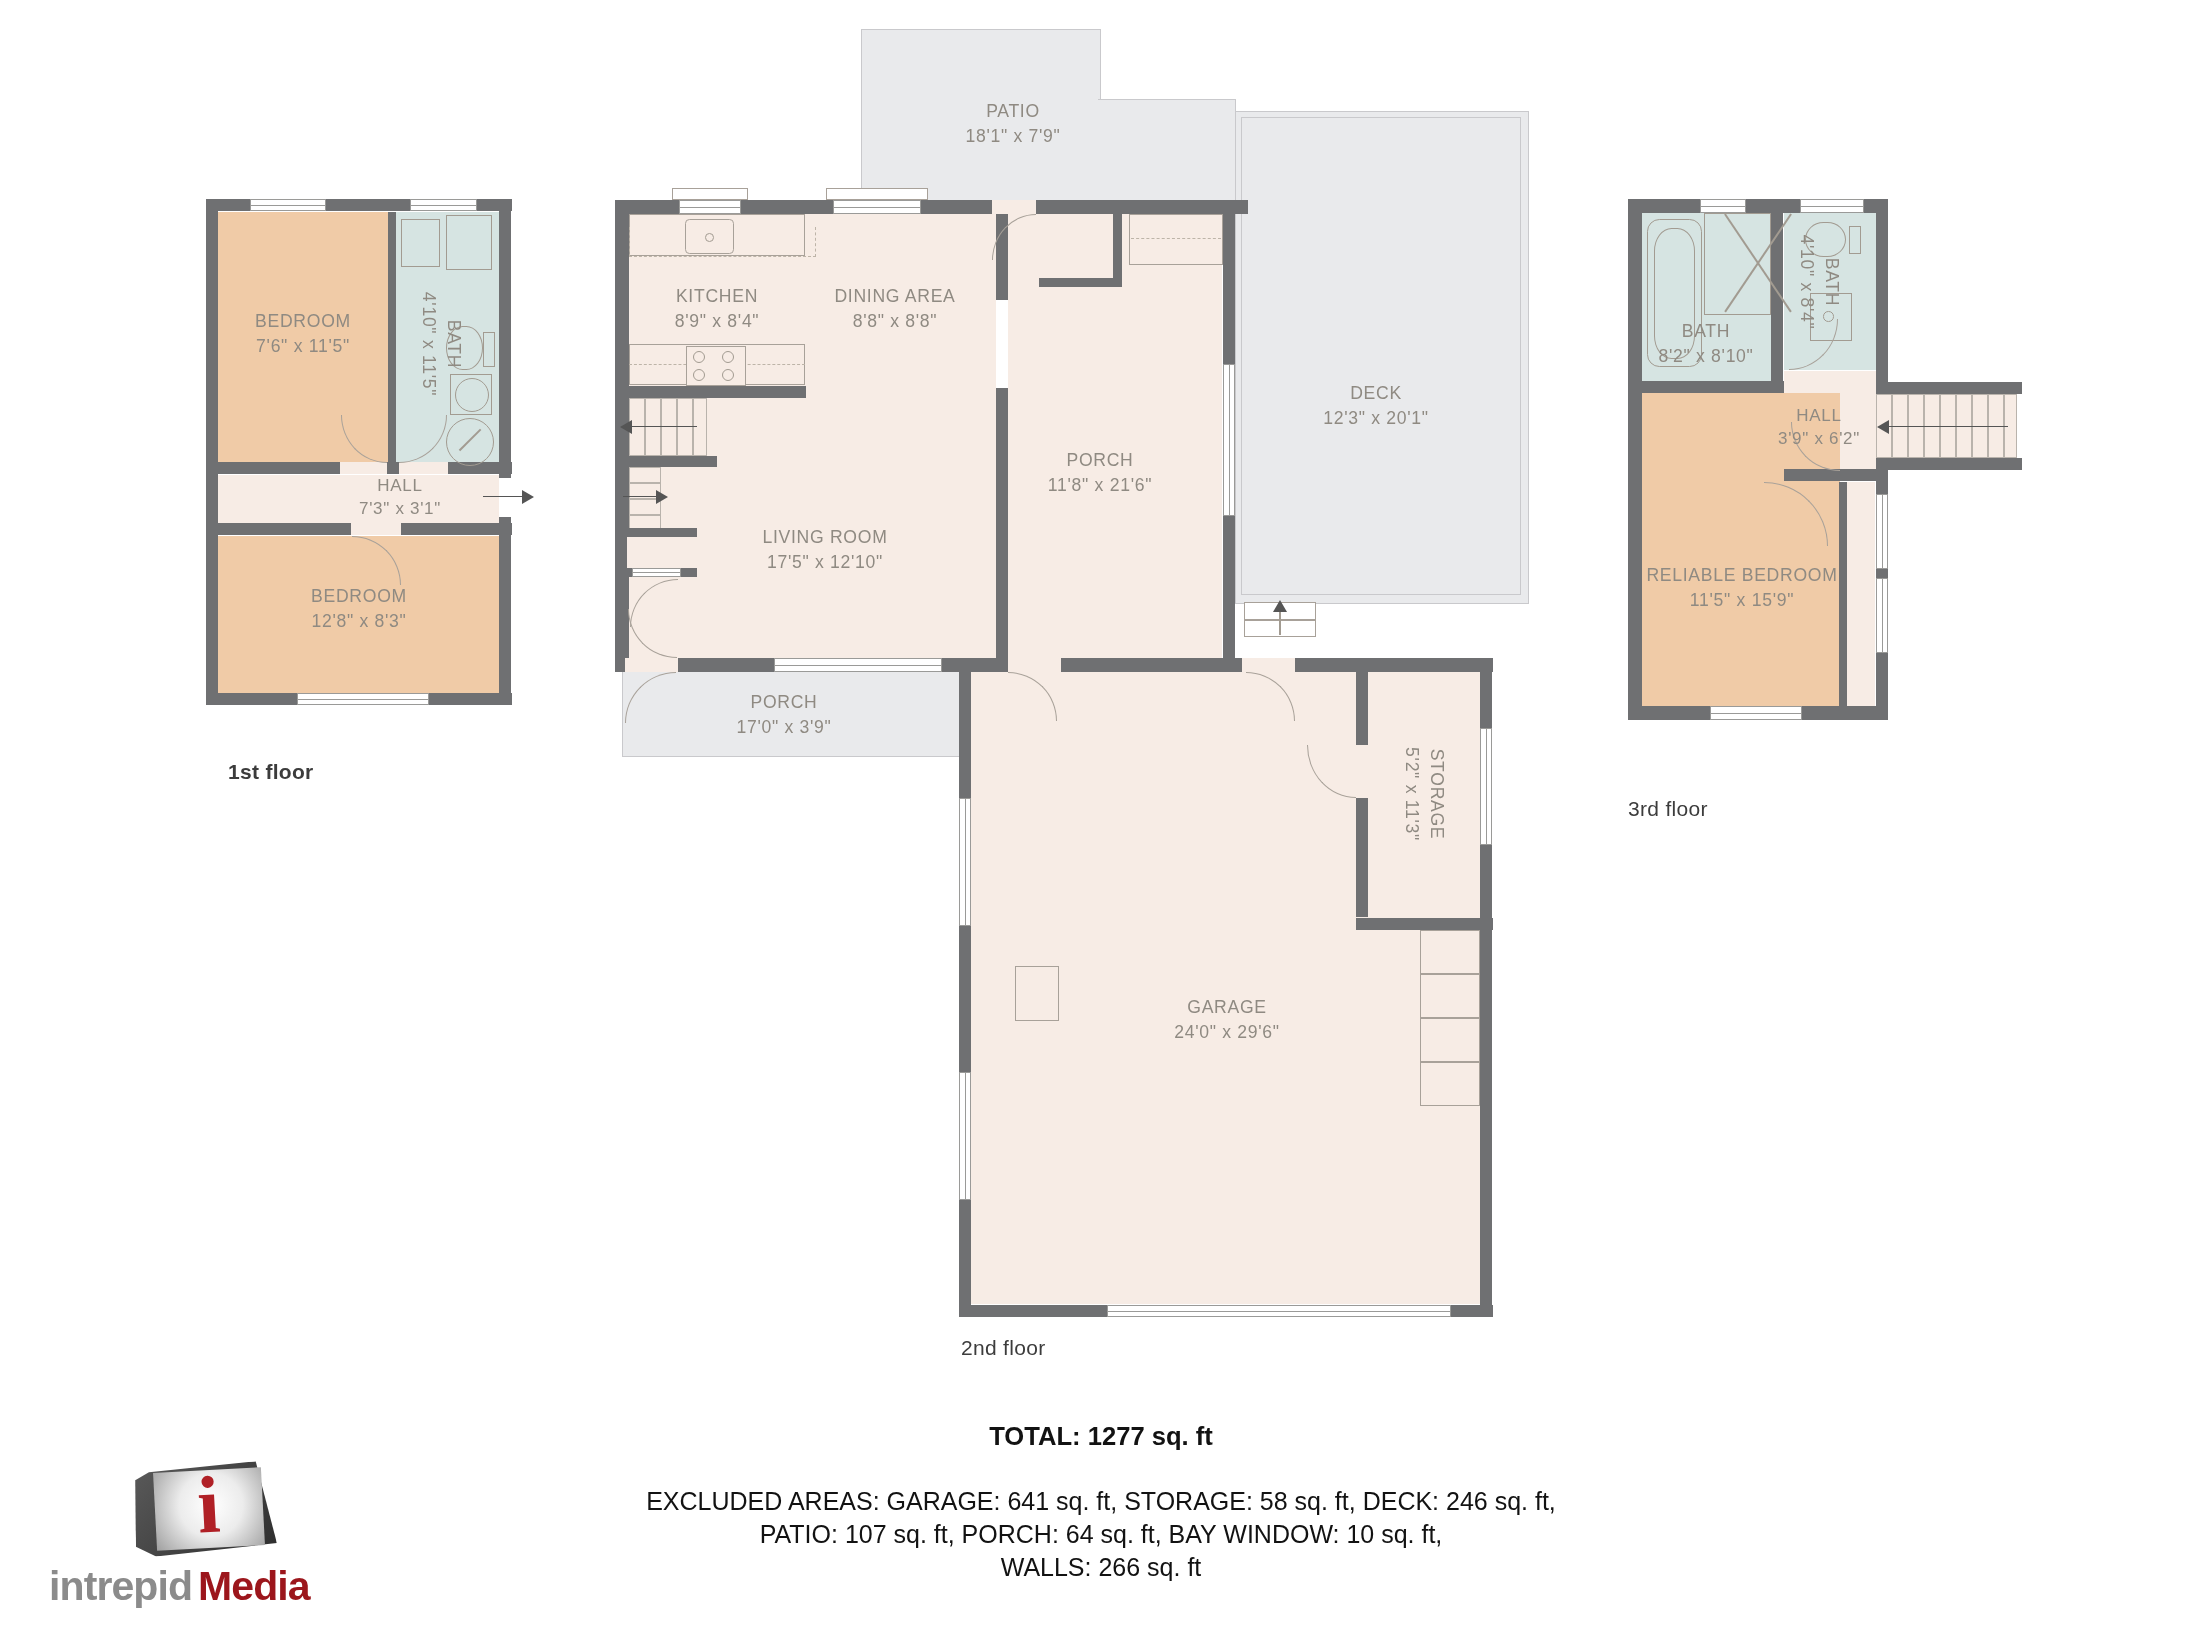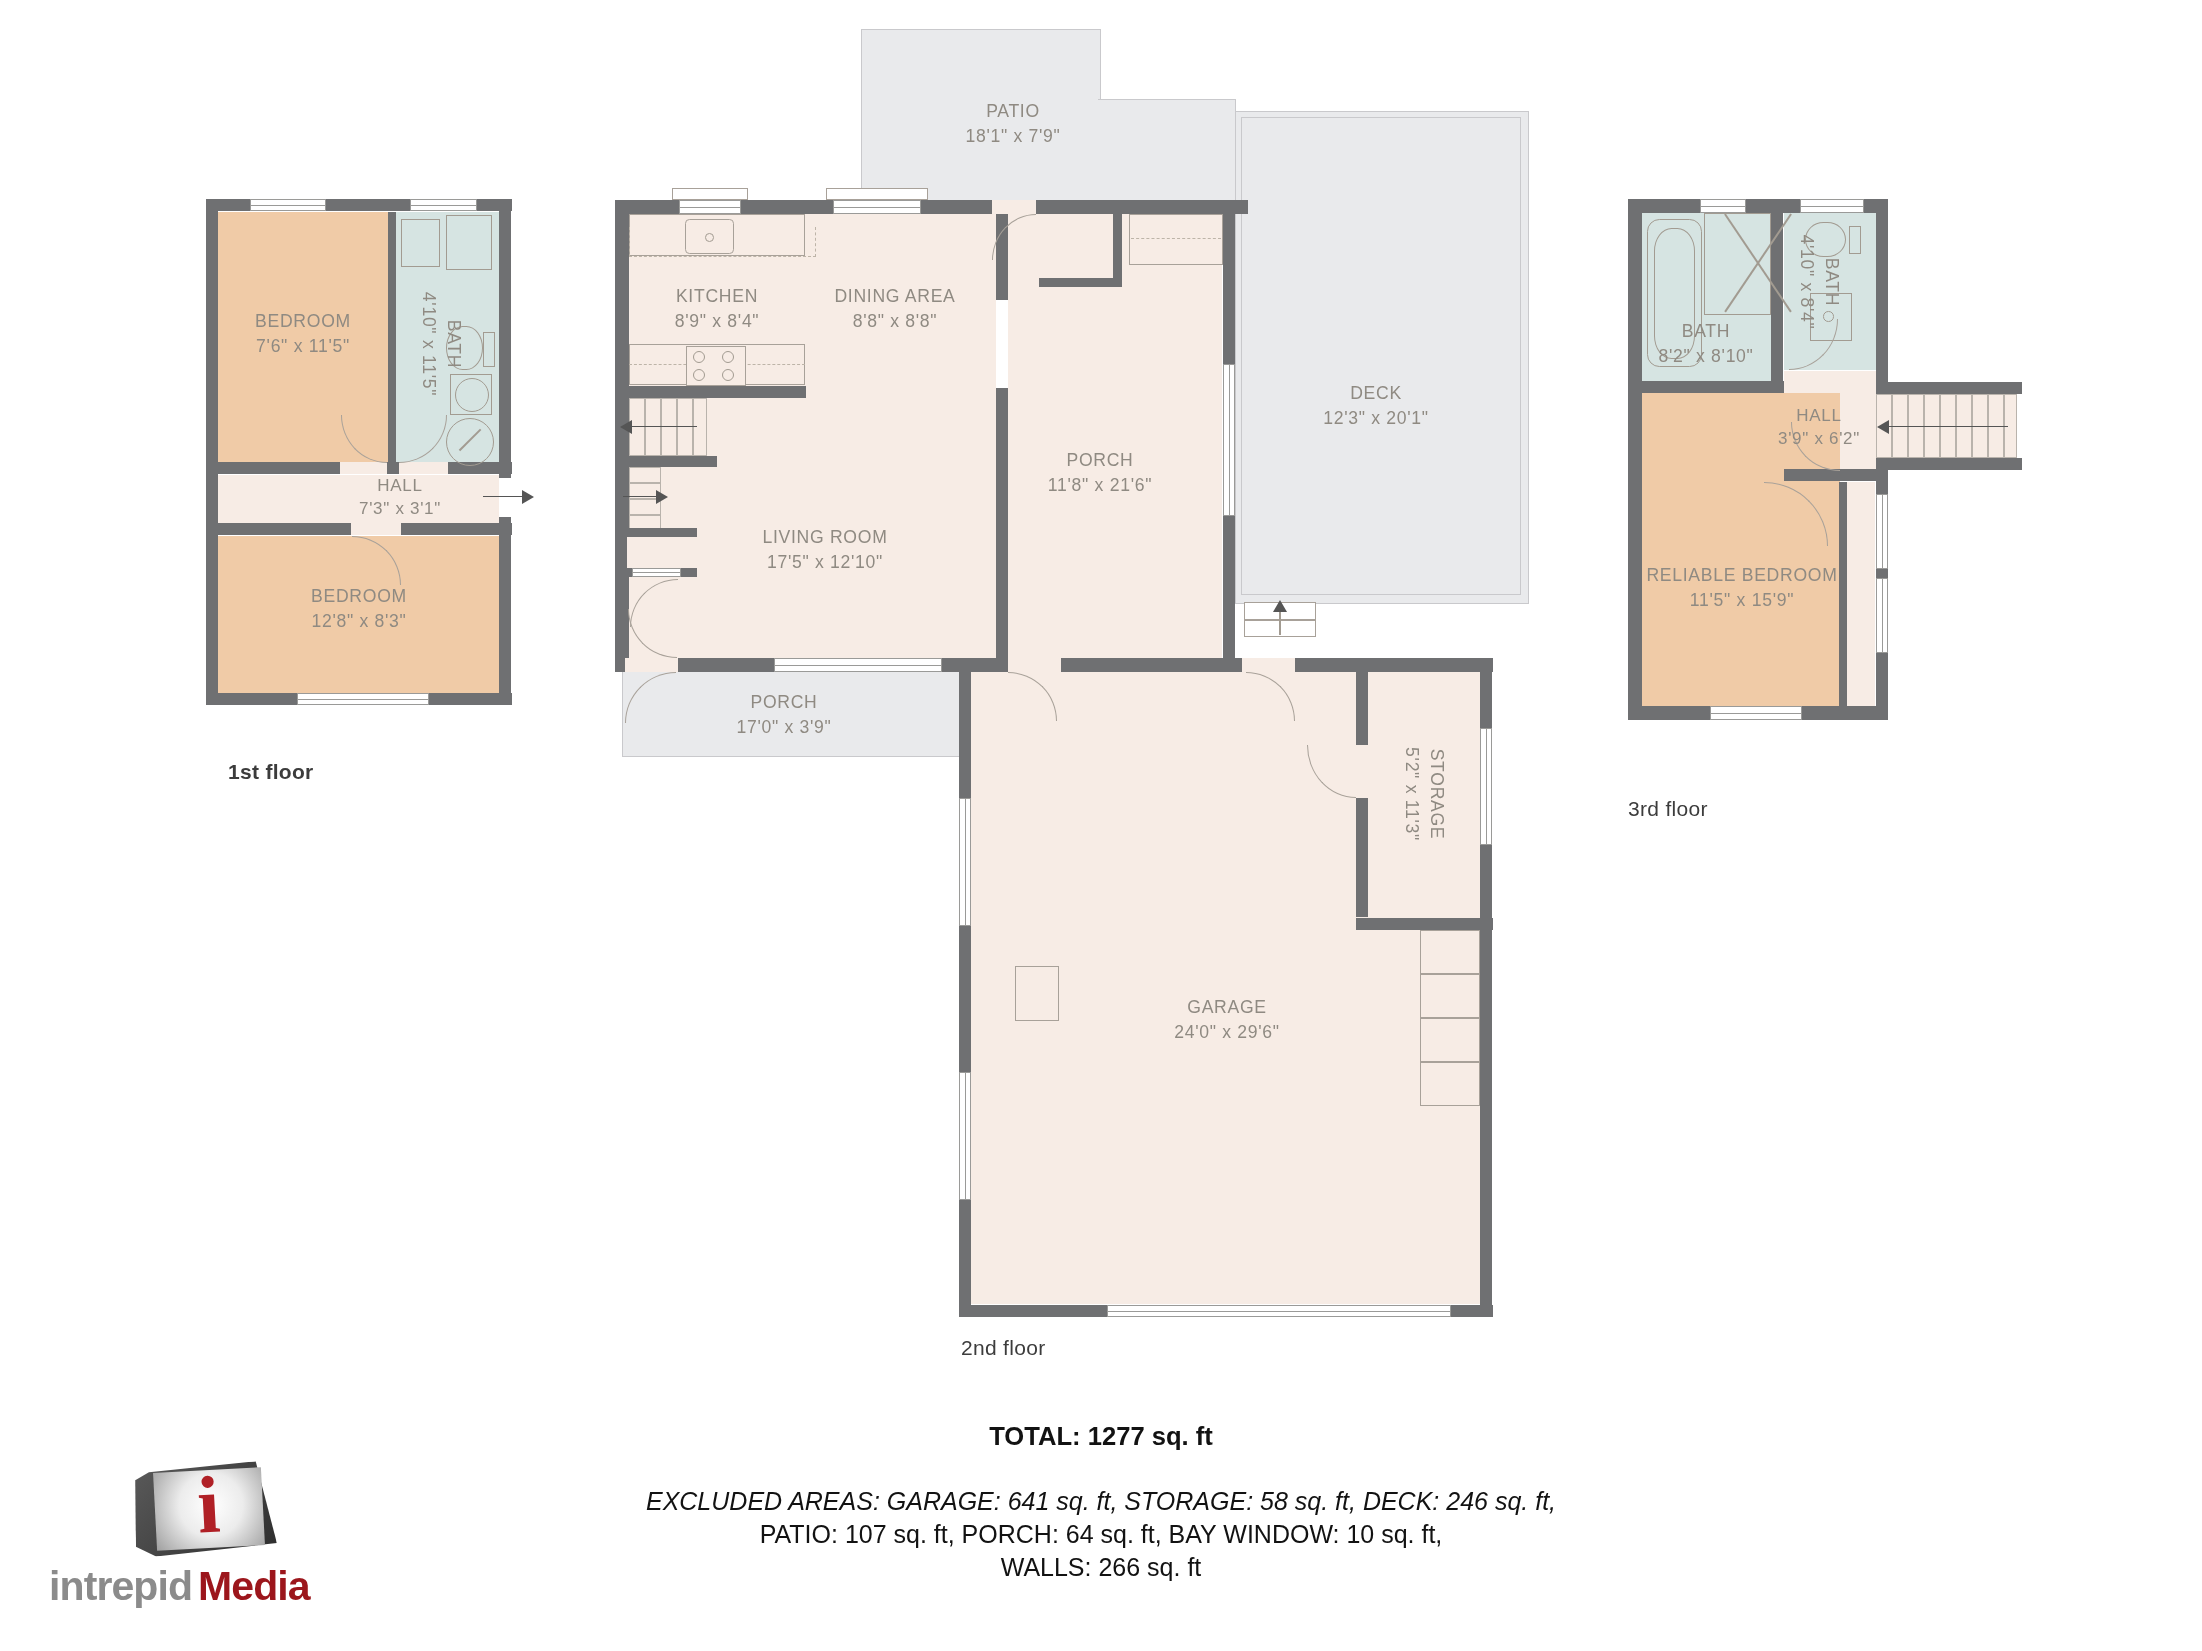--- a/index.html
+++ b/index.html
@@ -300,21 +300,21 @@
       <span class="nm">3'9" x 6'2"</span>
     </div>
     <div class="rlabel" style="left:1742px;top:563px;">
       <span class="nm">RELIABLE BEDROOM</span>
       <span class="nm">11'5" x 15'9"</span>
     </div>
     <div class="floor-label" style="left:1628px;top:797px;">3rd floor</div>
   </div>
 
   <div class="sum bold" style="top:1422px;">TOTAL: 1277 sq. ft</div>
-  <div class="sum" style="top:1487px;font-style:italic;">EXCLUDED AREAS: GARAGE: 641 sq. ft, STORAGE: 58 sq. ft, DECK: 246 sq. ft,</div>
+  <div class="sum" style="top:1487px;">EXCLUDED AREAS: GARAGE: 641 sq. ft, STORAGE: 58 sq. ft, DECK: 246 sq. ft,</div>
   <div class="sum" style="top:1520px;">PATIO: 107 sq. ft, PORCH: 64 sq. ft, BAY WINDOW: 10 sq. ft,</div>
   <div class="sum" style="top:1553px;">WALLS: 266 sq. ft</div>
 
   <div>
     <div class="abs" style="left:134px;top:1464px;width:141px;height:90px;background:linear-gradient(135deg,#5a5a5a,#2e2e2e);
                 transform:rotate(-3deg);clip-path:polygon(12% 6%,88% 0,100% 92%,14% 100%,0 88%,2% 14%);"></div>
     <div class="abs" style="left:155px;top:1470px;width:108px;height:78px;transform:rotate(-3deg);
                 background:radial-gradient(circle at 52% 45%,#ffffff 0%,#ececec 45%,#9f9f9f 100%);"></div>
     <div class="abs" style="left:191px;top:1463px;width:35px;height:85px;color:#b02026;font-family:'Liberation Serif',serif;
                 font-weight:bold;font-size:81px;line-height:85px;text-align:center;transform:rotate(-3deg);">i</div>

